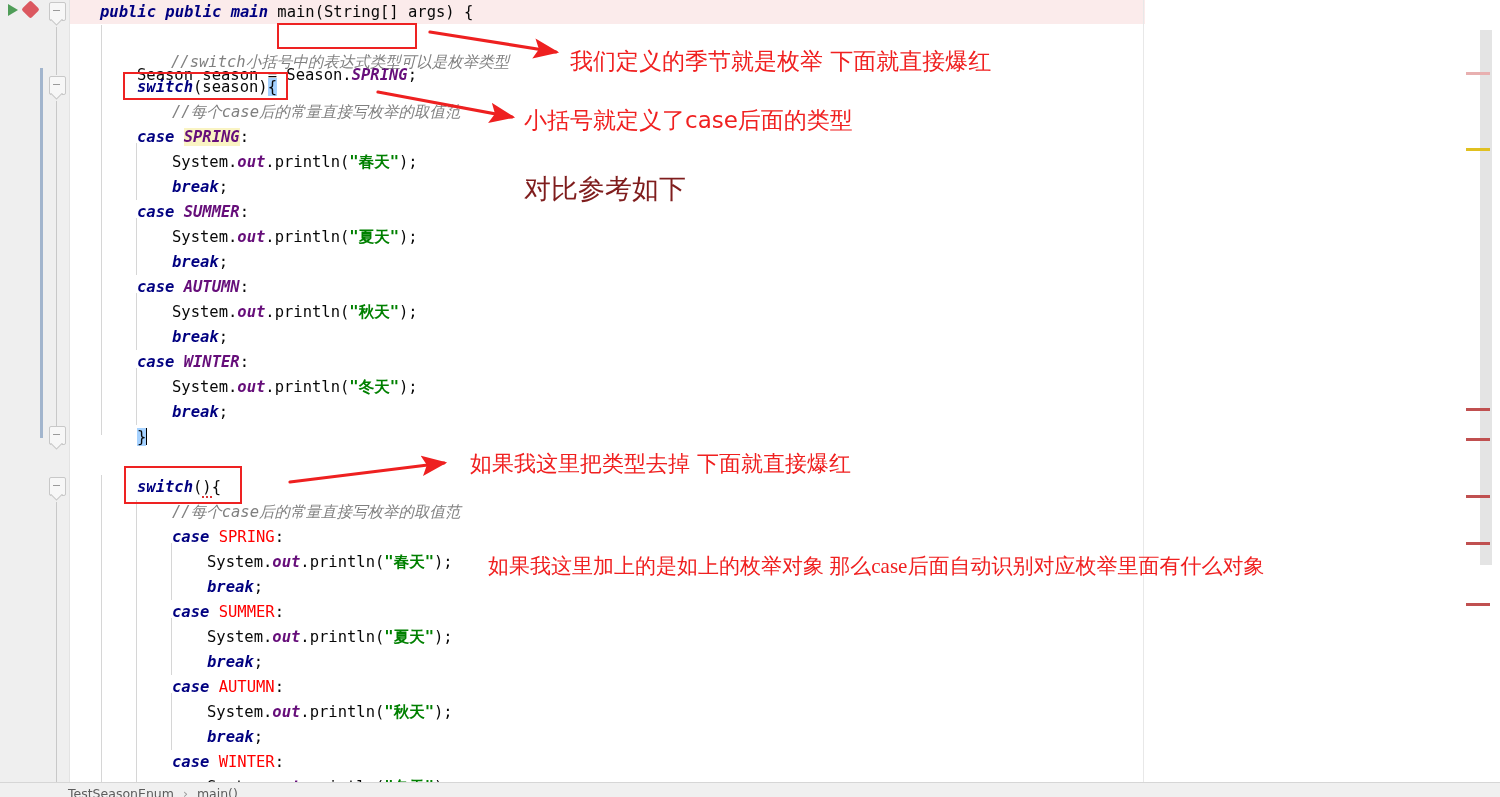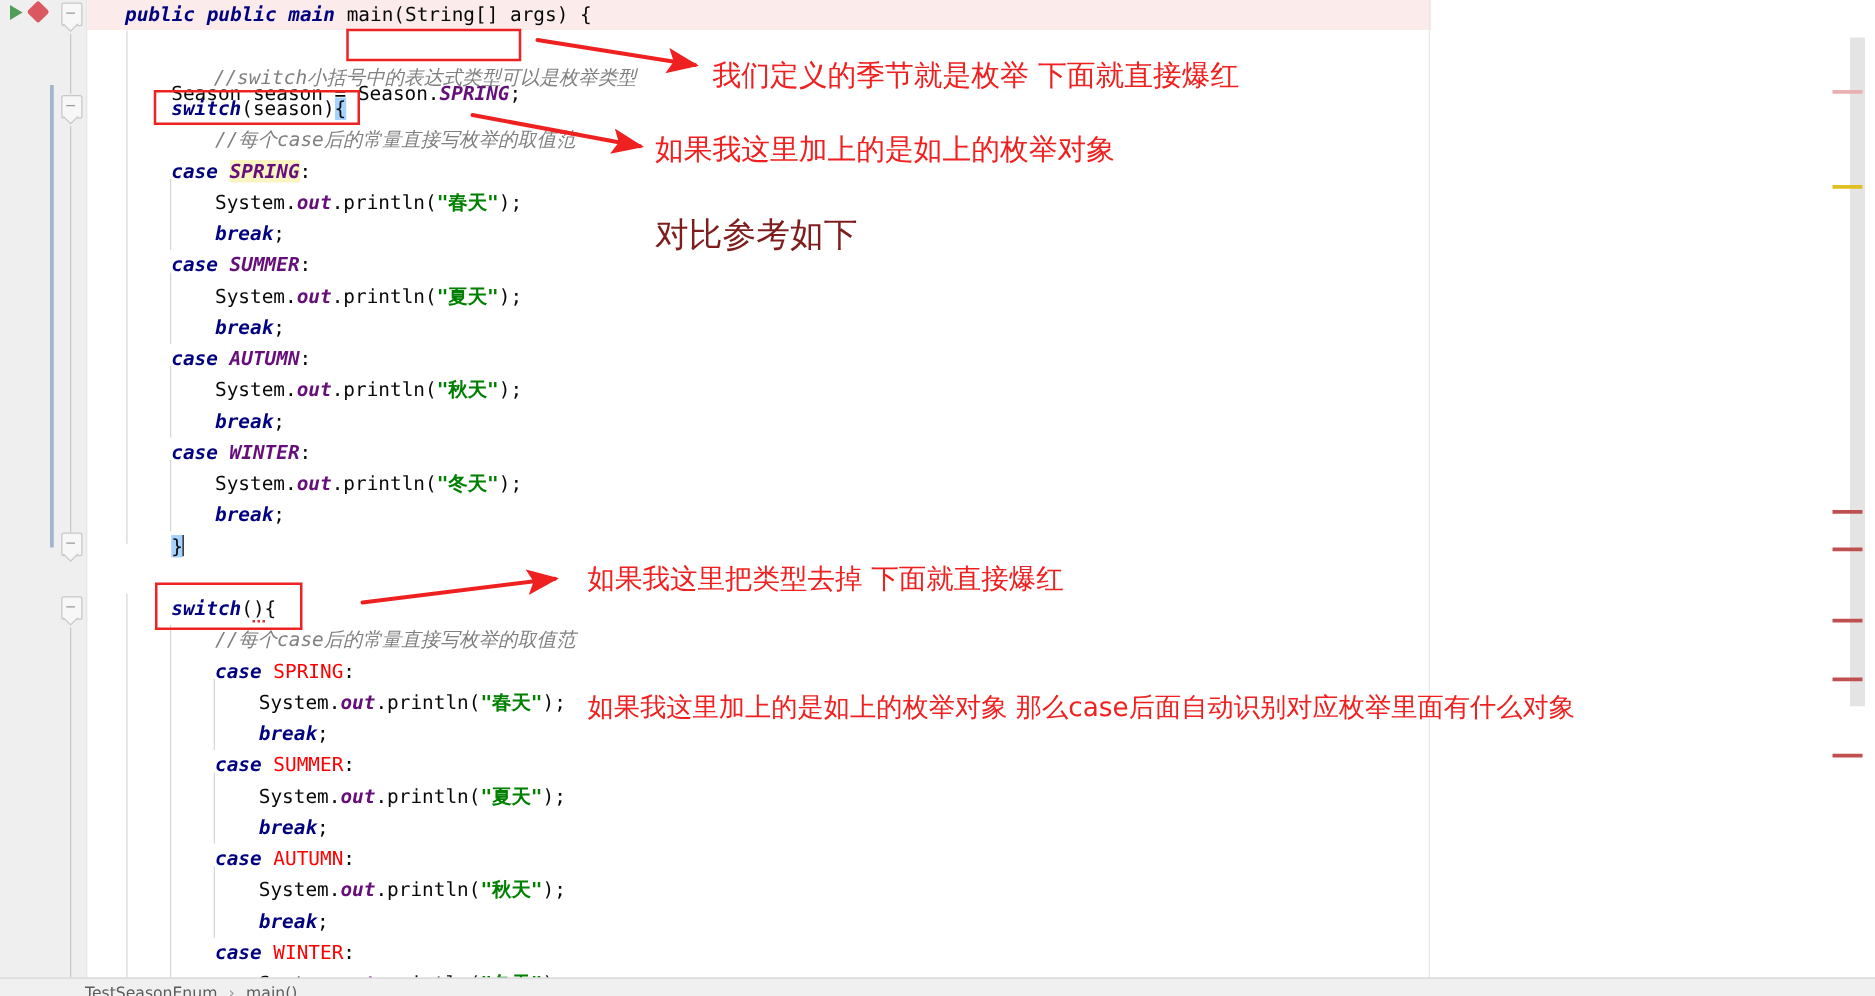--- a/index.html
+++ b/index.html
@@ -206,24 +206,24 @@
         <div class="line" style="top: 675px; left: 102px;"><span class="kw">case</span> <span class="err">AUTUMN</span>:</div>
         <div class="line" style="top: 700px; left: 137px;">System.<span class="stat">out</span>.println(<span class="str">"秋天"</span>);</div>
         <div class="line" style="top: 725px; left: 137px;"><span class="kw">break</span>;</div>
         <div class="line" style="top: 750px; left: 102px;"><span class="kw">case</span> <span class="err">WINTER</span>:</div>
         <div class="line" style="top: 775px; left: 137px;">System.<span class="stat">out</span>.println(<span class="str">"冬天"</span>);</div>
       </div>
   </div>
 
   <div id="anno-layer">
       <div class="anno" style="left: 570px; top: 48px; font-size: 23px; color: rgb(240, 32, 32);">我们定义的季节就是枚举 下面就直接爆红</div>
-      <div class="anno" style="left: 524px; top: 107px; font-size: 23px; color: rgb(240, 32, 32);">如果我这里加上的是如上的枚举对象</div>
+      <div class="anno" style="left: 524px; top: 107px; font-size: 23px; color: rgb(240, 32, 32);">小括号就定义了case后面的类型</div>
       <div class="anno" style="left: 524px; top: 176px; font-size: 27px; color: #7f1d1d;">对比参考如下</div>
       <div class="anno" style="left: 470px; top: 451px; font-size: 22px; color: rgb(240, 32, 32);">如果我这里把类型去掉 下面就直接爆红</div>
-      <div class="anno" style="left: 470px; top: 553px; font-size: 21px; color: rgb(240, 32, 32);">如果我这里加上的是如上的枚举对象  那么case后面自动识别对应枚举里面有什么对象</div>
+      <div class="anno" style="left: 488px; top: 553px; font-size: 21px; color: rgb(240, 32, 32); font-family: Liberation Serif, serif;">如果我这里加上的是如上的枚举对象  那么case后面自动识别对应枚举里面有什么对象</div>
       <div class="redbox" style="left: 277px; top: 23px; width: 140px; height: 26px;"></div>
       <div class="redbox" style="left: 123px; top: 72px; width: 165px; height: 28px;"></div>
       <div class="redbox" style="left: 124px; top: 466px; width: 118px; height: 38px;"></div>
     </div>
 
   <svg id="arrow-layer" width="1500" height="797" style="position:absolute;left:0;top:0;pointer-events:none;">
     <defs>
       <marker id="ah" markerWidth="9" markerHeight="9" refX="7" refY="3.2" orient="auto" markerUnits="strokeWidth">
         <path d="M0,0 L8,3.2 L0,6.4 L1.6,3.2 z" fill="#ee2020"></path>
       </marker>

